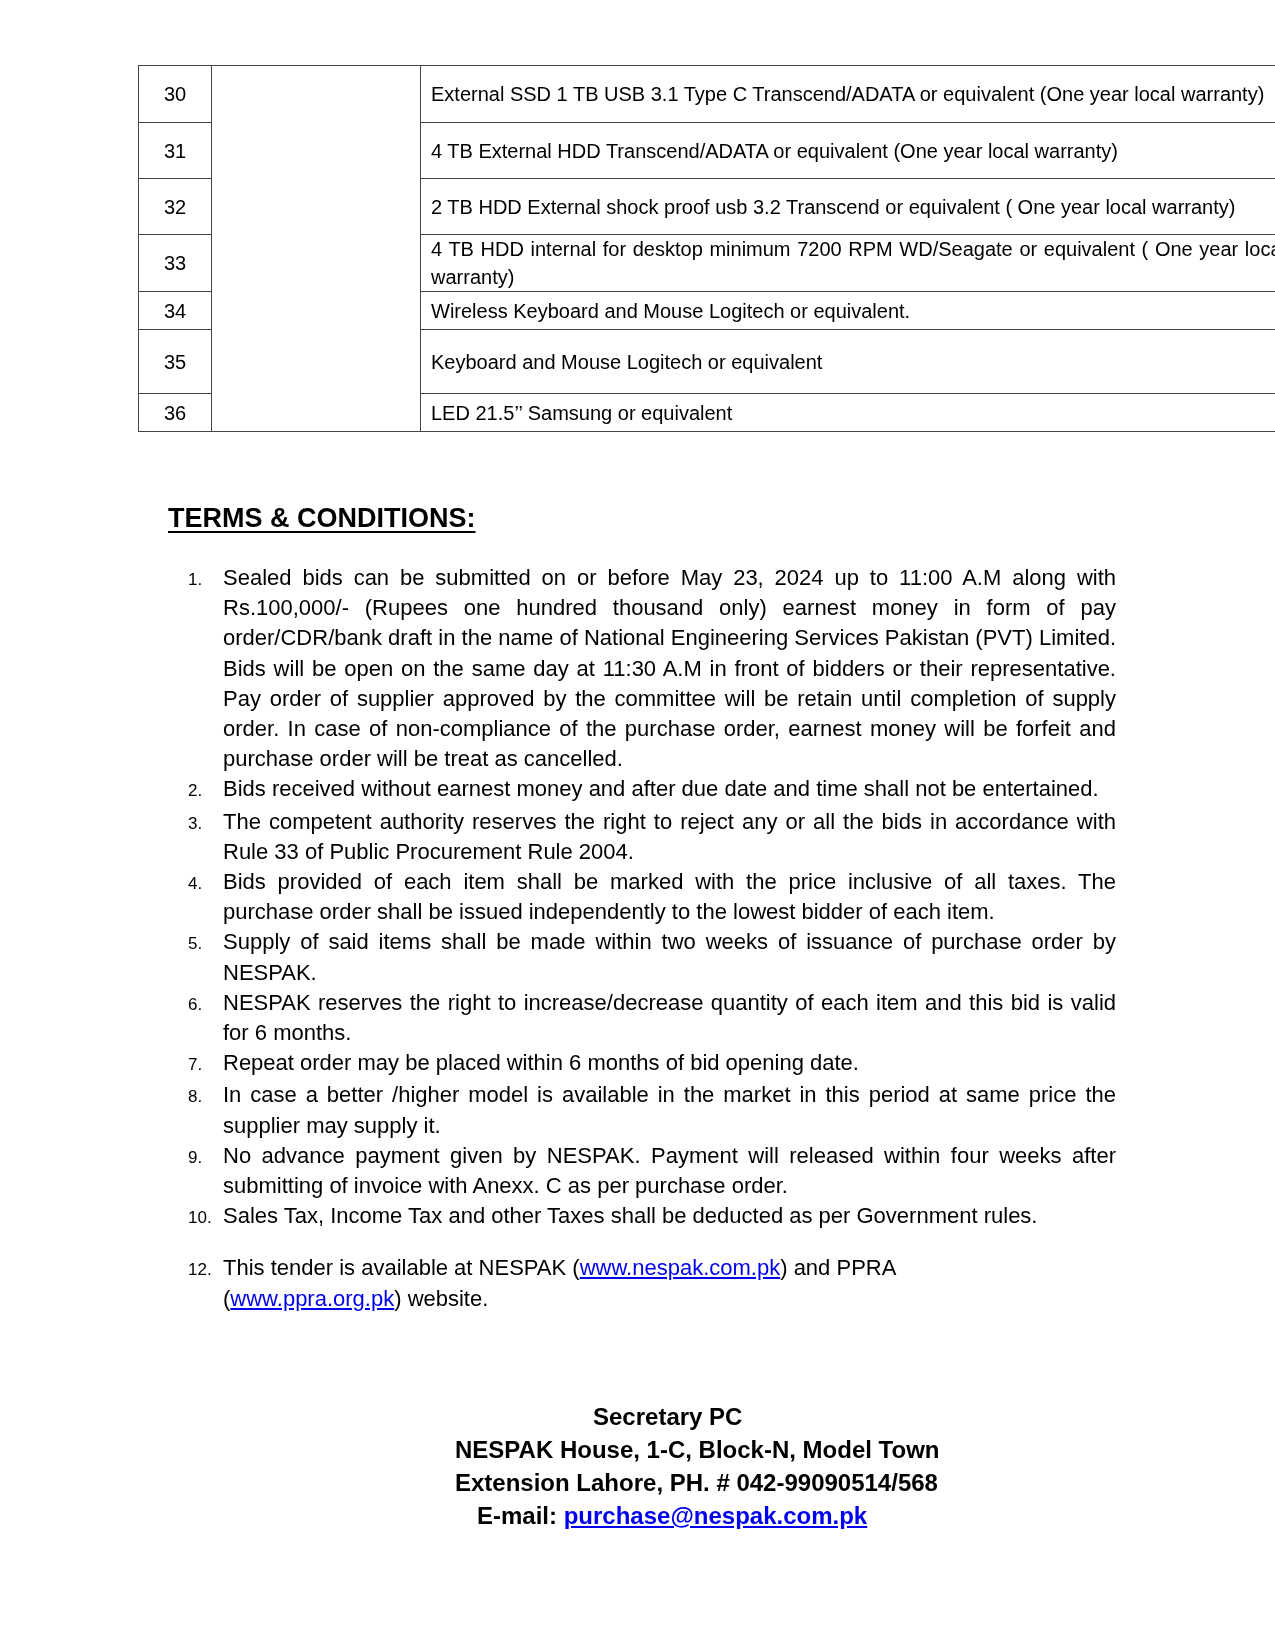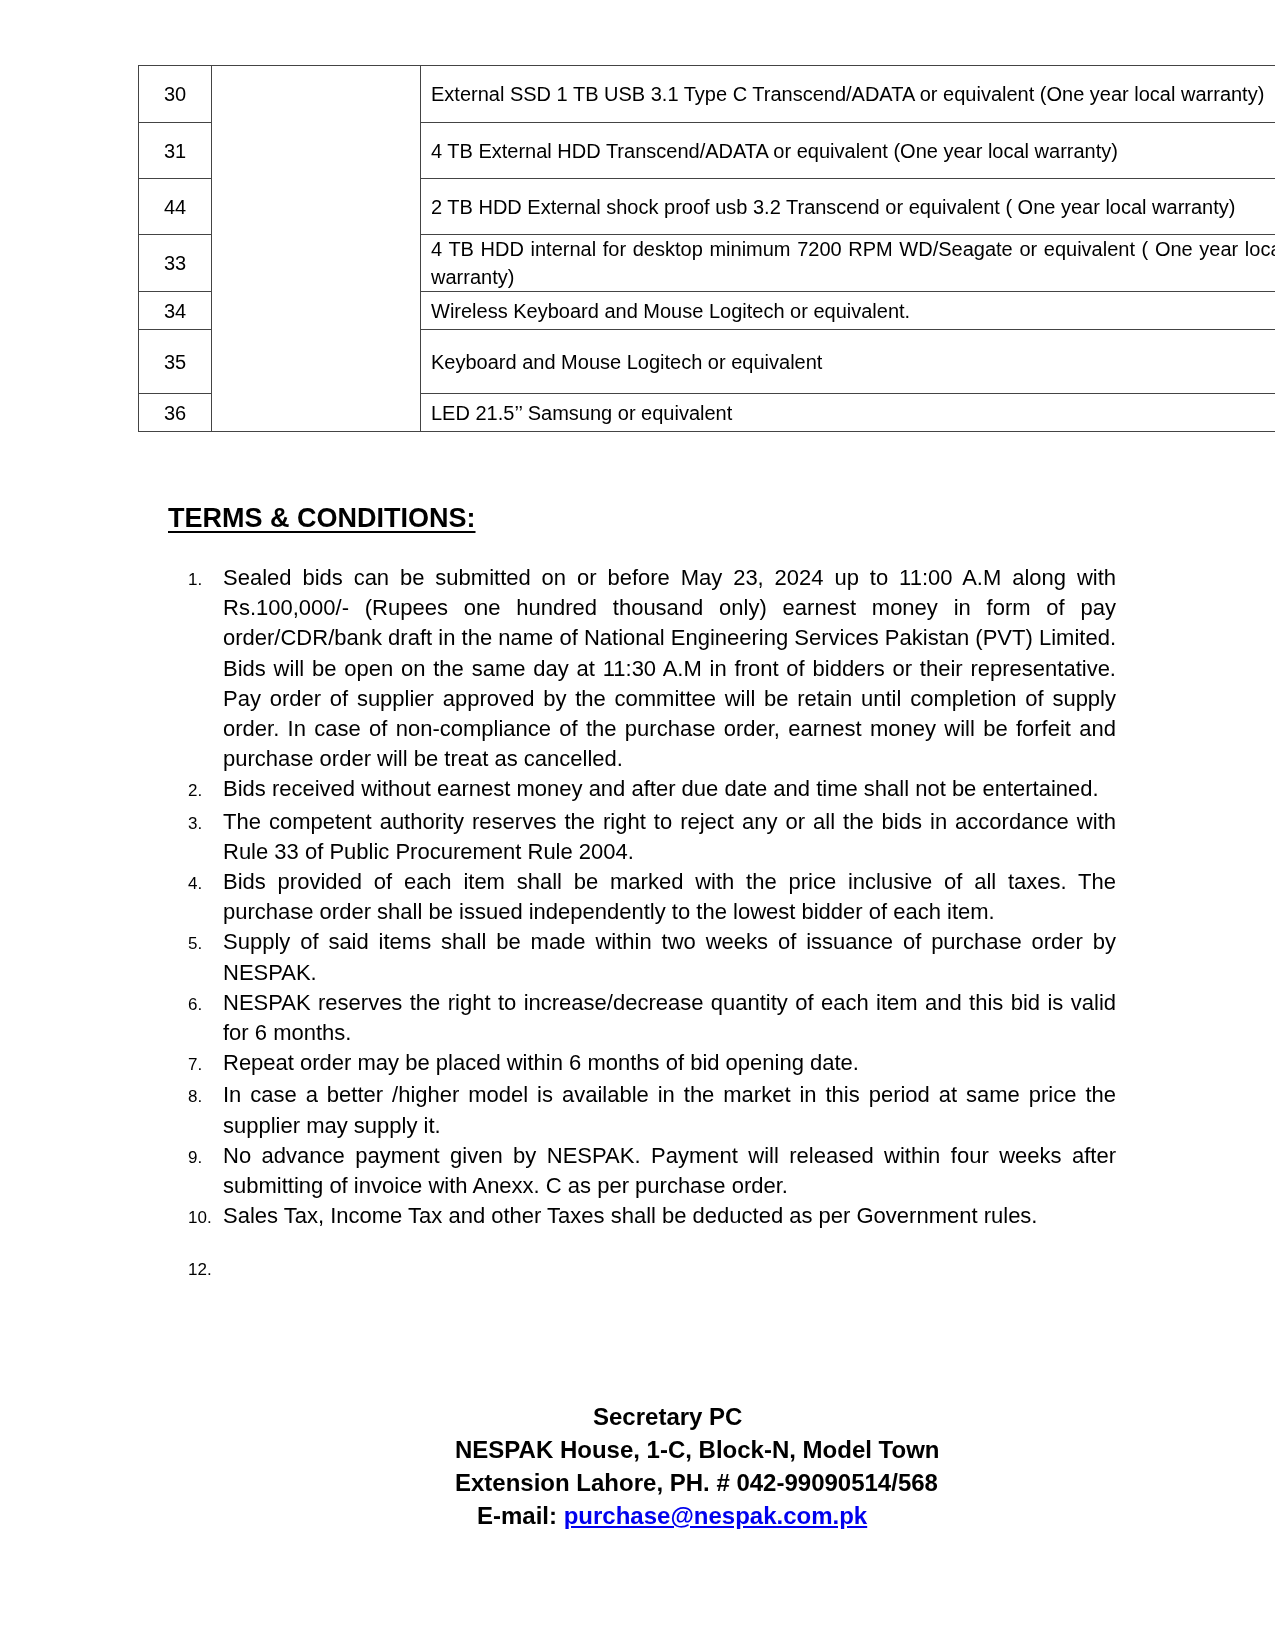--- a/index.html
+++ b/index.html
@@ -35,21 +35,21 @@
     <td class="cat" rowspan="7"></td>
     <td class="desc">External SSD 1 TB  USB 3.1 Type C Transcend/ADATA or equivalent (One year local warranty)</td>
     <td class="qty">03</td>
   </tr>
   <tr style="height:56px">
     <td class="sno">31</td>
     <td class="desc">4 TB External HDD Transcend/ADATA or equivalent (One year local warranty)</td>
     <td class="qty">03</td>
   </tr>
   <tr style="height:56px">
-    <td class="sno">44</td>
+    <td class="sno">32</td>
     <td class="desc">2 TB HDD External shock proof usb 3.2 Transcend or equivalent ( One year local warranty)</td>
     <td class="qty">01</td>
   </tr>
   <tr style="height:56px">
     <td class="sno">33</td>
     <td class="desc">4 TB HDD internal for desktop minimum 7200 RPM WD/Seagate or equivalent ( One year local warranty)</td>
     <td class="qty">05</td>
   </tr>
   <tr style="height:38px">
     <td class="sno">34</td>
@@ -107,20 +107,21 @@
   <div class="term">
     <span class="num">9.</span>
     <span class="txt">No advance payment given by NESPAK. Payment will released within four weeks after submitting of invoice with Anexx. C as per purchase order.</span>
   </div>
   <div class="term">
     <span class="num">10.</span>
     <span class="txt">Sales Tax, Income Tax and other Taxes shall be deducted as per Government rules.</span>
   </div>
   <div class="term gap">
     <span class="num">12.</span>
+    <span class="txt" style="text-align:left;max-width:680px"><span>This tender is available at </span><b>NESPAK</b><span> (</span><a class="link" href="#">www.nespak.com.pk</a><span>) and </span><b>PPRA</b><span> (</span><a class="link" href="#">www.ppra.org.pk</a><span>) website.</span></span>
   </div>
 </div>
 
 <div class="sig">
   <div style="left:593px;top:0">Secretary PC</div>
   <div style="left:455px;top:33px">NESPAK House, 1-C, Block-N, Model Town</div>
   <div style="left:455px;top:66px">Extension Lahore, PH. # 042-99090514/568</div>
   <div style="left:477px;top:99px"><span>E-mail: </span><a class="link" href="#">purchase@nespak.com.pk</a></div>
 </div>
 

